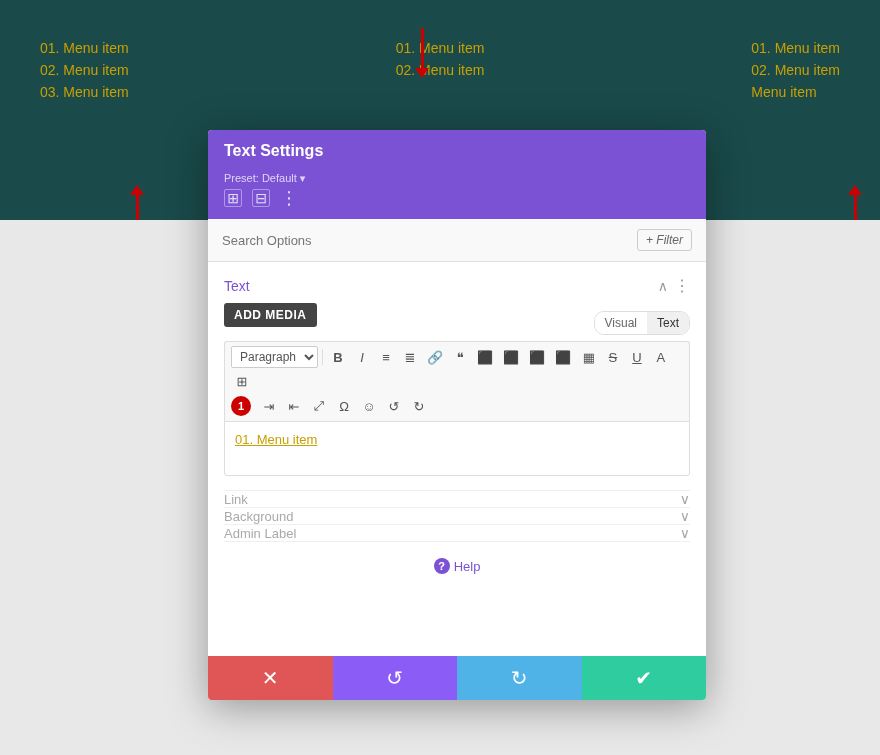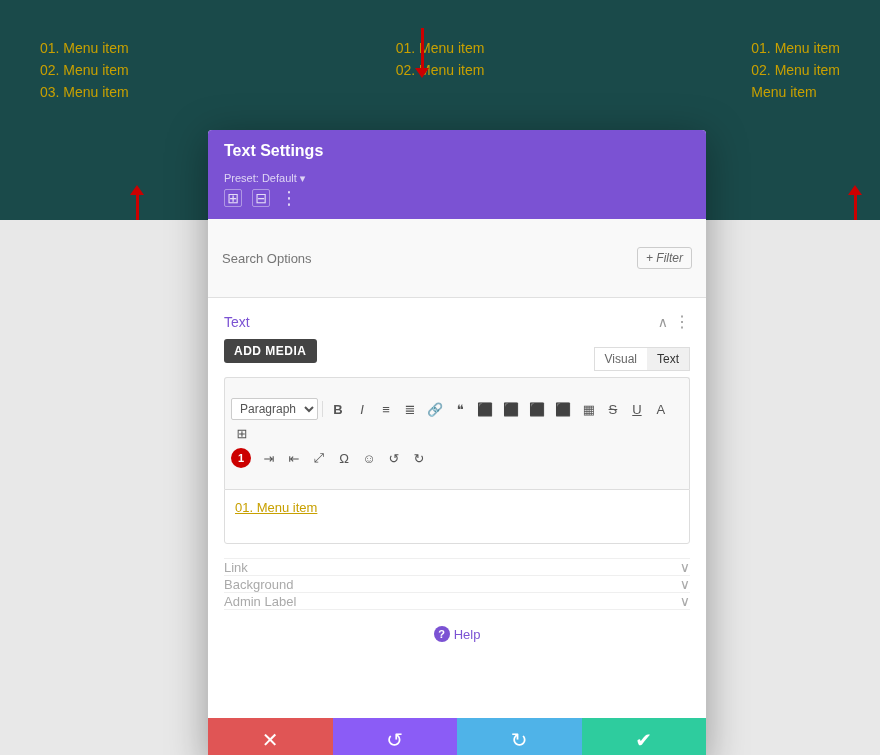--- a/index.html
+++ b/index.html
@@ -164,21 +164,21 @@
 
     .tab.active {
       background: #fff;
       color: #555;
       border-bottom: 2px solid #fff;
       border-radius: 4px 4px 0 0;
     }
 
     
     .search-bar {
-      padding: 28px 14px;
+      padding: 10px 14px;
       background: #f9f9f9;
       border-bottom: 1px solid #e0e0e0;
       display: flex;
       justify-content: space-between;
       align-items: center;
     }
 
     .search-input {
       border: none;
       background: transparent;
@@ -260,21 +260,21 @@
       border-radius: 3px;
       cursor: pointer;
       margin-bottom: 8px;
       letter-spacing: 0.5px;
     }
 
     .visual-text-toggle {
       display: flex;
       gap: 0;
       border: 1px solid #ddd;
-      border-radius: 0;
+      border-radius: 10px;
       overflow: hidden;
     }
 
     .toggle-btn {
       padding: 4px 10px;
       font-size: 12px;
       border: none;
       background: #fff;
       cursor: pointer;
       color: #666;
@@ -284,21 +284,21 @@
       background: #f0f0f0;
       color: #333;
     }
 
     
     .wp-toolbar {
       border: 1px solid #ddd;
       border-bottom: none;
       border-radius: 3px 3px 0 0;
       background: #f8f8f8;
-      padding: 20px 6px;
+      padding: 4px 6px;
     }
 
     .toolbar-row1 {
       display: flex;
       align-items: center;
       gap: 2px;
       flex-wrap: wrap;
       margin-bottom: 3px;
     }
 

